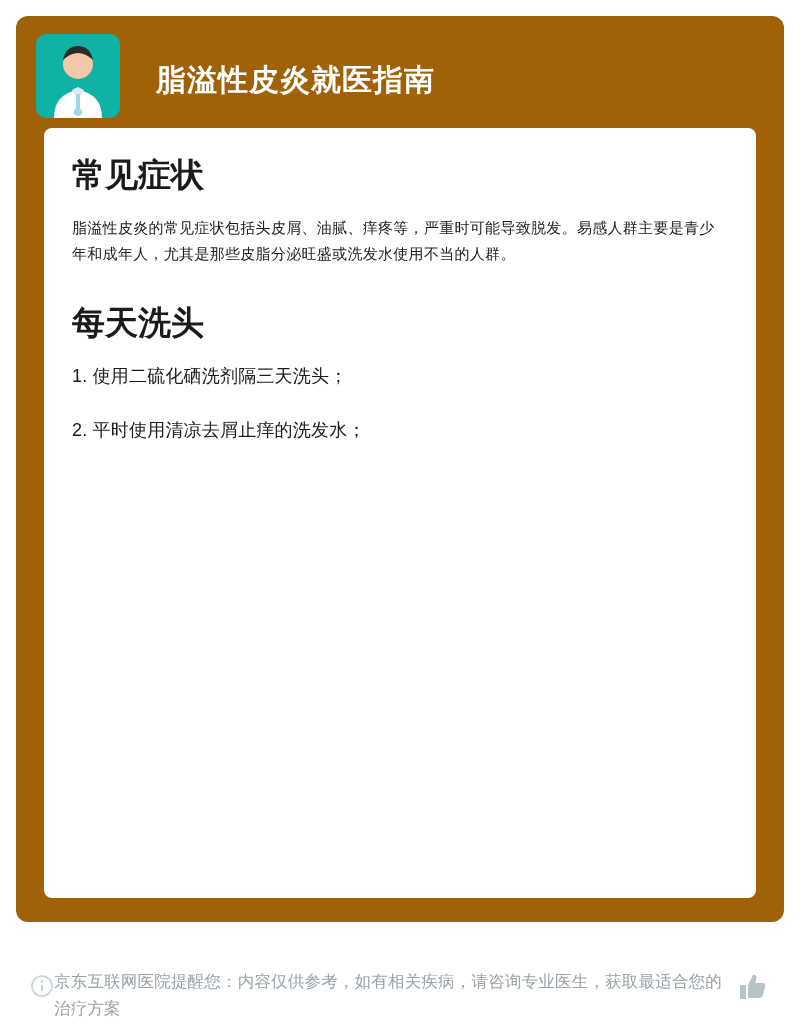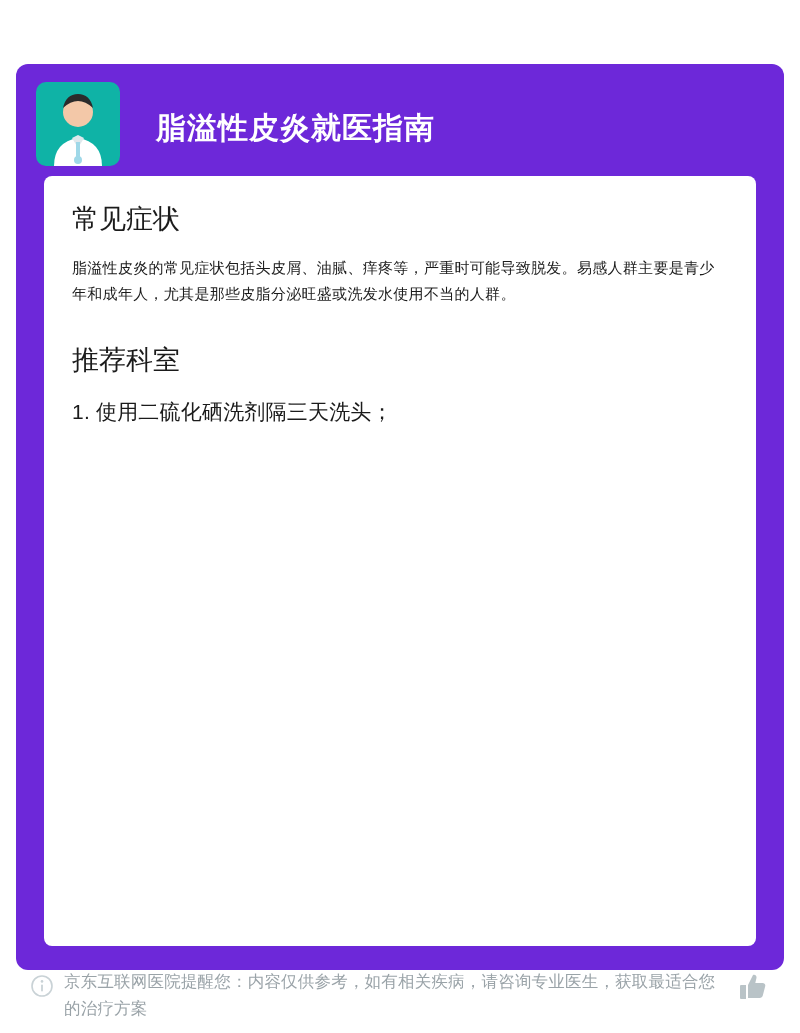--- a/index.html
+++ b/index.html
@@ -16,26 +16,25 @@
   }
   .page {
     position: relative;
     width: 800px;
     height: 1033px;
     box-sizing: border-box;
     padding: 16px 16px 0 16px;
   }
   .card {
     position: relative;
-    background: #6d28d9;
+    background: #a16207;
     border-radius: 12px;
     padding: 24px 28px 16px 28px;
     box-sizing: border-box;
     min-height: 906px;
-    margin-top: 48px;
   }
   .doctor-badge {
     position: absolute;
     left: 20px;
     top: 18px;
     width: 84px;
     height: 84px;
   }
   .title {
     color: #ffffff;
@@ -48,22 +47,22 @@
   .panel {
     margin-top: 30px;
     background: #ffffff;
     border-radius: 8px;
     padding: 26px 28px 34px 28px;
     box-sizing: border-box;
     min-height: 770px;
   }
   h2.section {
     color: #1b1b1b;
-    font-size: 27px;
-    font-weight: normal;
+    font-size: 33px;
+    font-weight: bold;
     margin: 0 0 18px 0;
     line-height: 1.3;
   }
   h2.section.spaced {
     margin-top: 36px;
   }
   p.body {
     color: #1b1b1b;
     font-size: 15px;
     line-height: 1.72;
@@ -76,36 +75,35 @@
     line-height: 1.6;
     margin: 0;
   }
   ol.steps {
     list-style: none;
     margin: 0;
     padding: 0;
   }
   ol.steps li {
     color: #1b1b1b;
-    font-size: 21px;
+    font-size: 18px;
     line-height: 1.55;
     margin: 0 0 26px 0;
     letter-spacing: 0.2px;
   }
   ol.steps li:last-child {
     margin-bottom: 0;
   }
   .footer {
     position: absolute;
     left: 16px;
     right: 16px;
     bottom: 12px;
     display: flex;
     align-items: flex-start;
-    gap: 10px;
     padding: 0 14px;
     box-sizing: border-box;
   }
   .footer-icon {
     flex: 0 0 auto;
     width: 24px;
     height: 24px;
     margin-top: 6px;
   }
   .footer-text {
@@ -141,24 +139,25 @@
     </div>
 
     <div class="title">脂溢性皮炎就医指南</div>
 
     <div class="panel">
 
       <h2 class="section">常见症状</h2>
       <p class="body">脂溢性皮炎的常见症状包括头皮屑、油腻、痒疼等，严重时可能导致脱发。易感人群主要是青少年和成年人，尤其是那些皮脂分泌旺盛或洗发水使用不当的人群。</p>
 
 
-      <h2 class="section spaced">推荐科室</h2>
+      <h2 class="section spaced">每天洗头</h2>
 
       <ol class="steps">
         <li>1. 使用二硫化硒洗剂隔三天洗头；</li>
+        <li>2. 平时使用清凉去屑止痒的洗发水；</li>
       </ol>
 
     </div>
   </div>
 
   <div class="footer">
     <span class="footer-icon">
       <svg width="24" height="24" viewBox="0 0 24 24" xmlns="http://www.w3.org/2000/svg">
         <circle cx="12" cy="12" r="10" fill="none" stroke="#c9d2d6" stroke-width="1.6"></circle>
         <circle cx="12" cy="7.4" r="1.3" fill="#c9d2d6"></circle>

